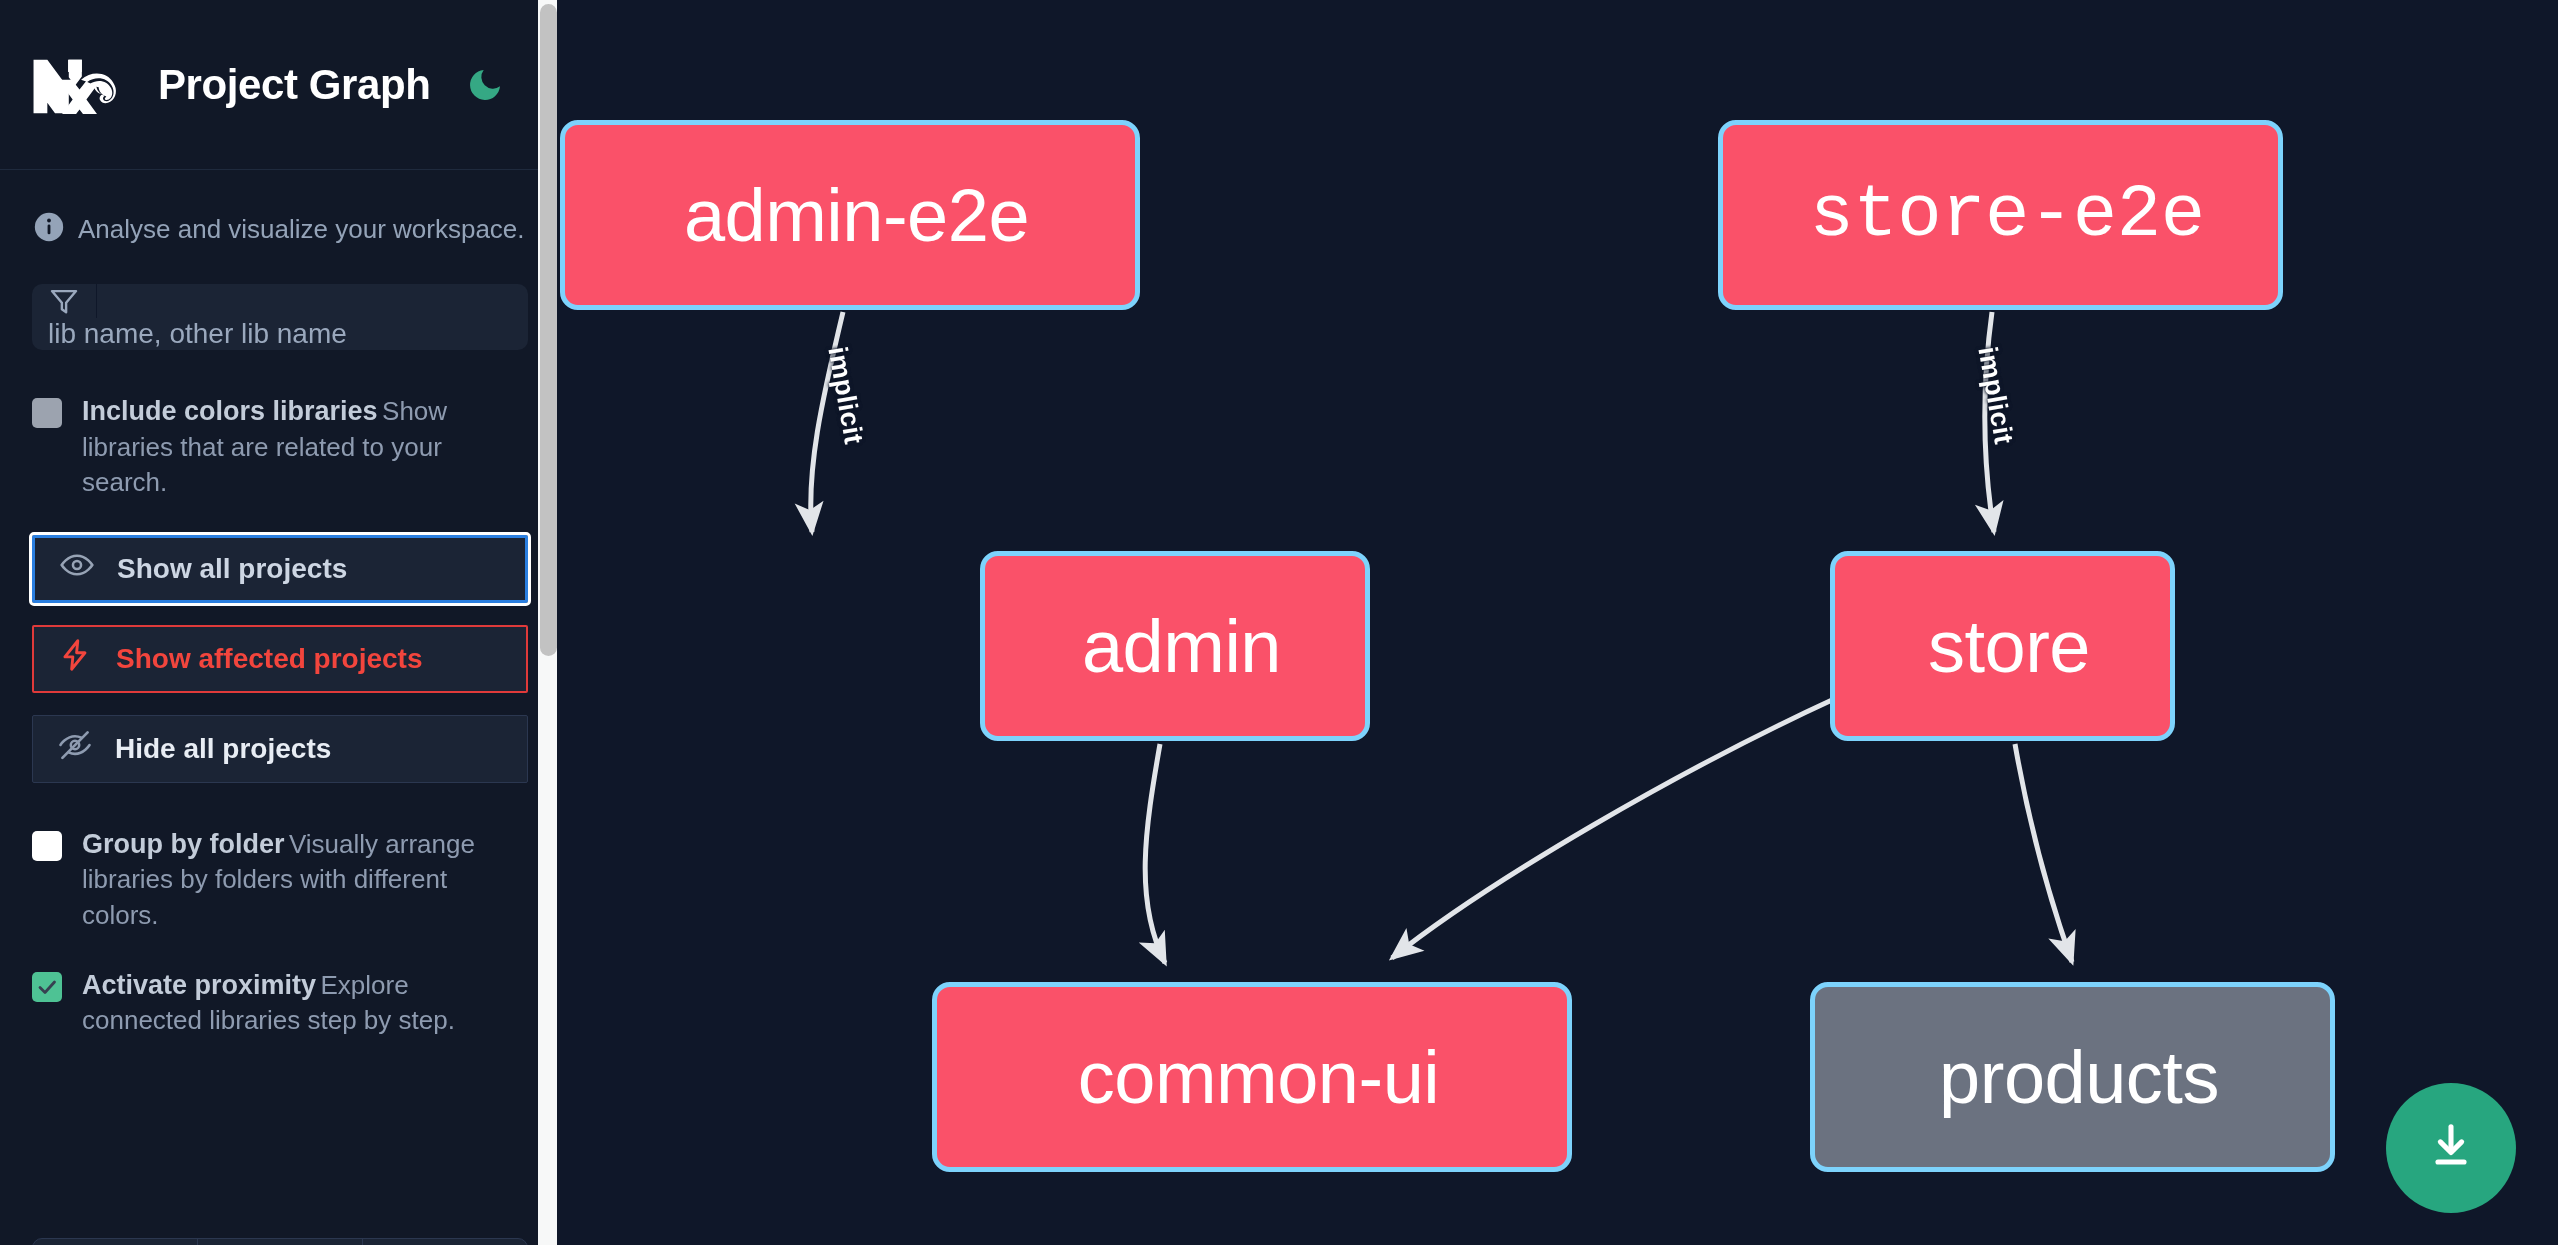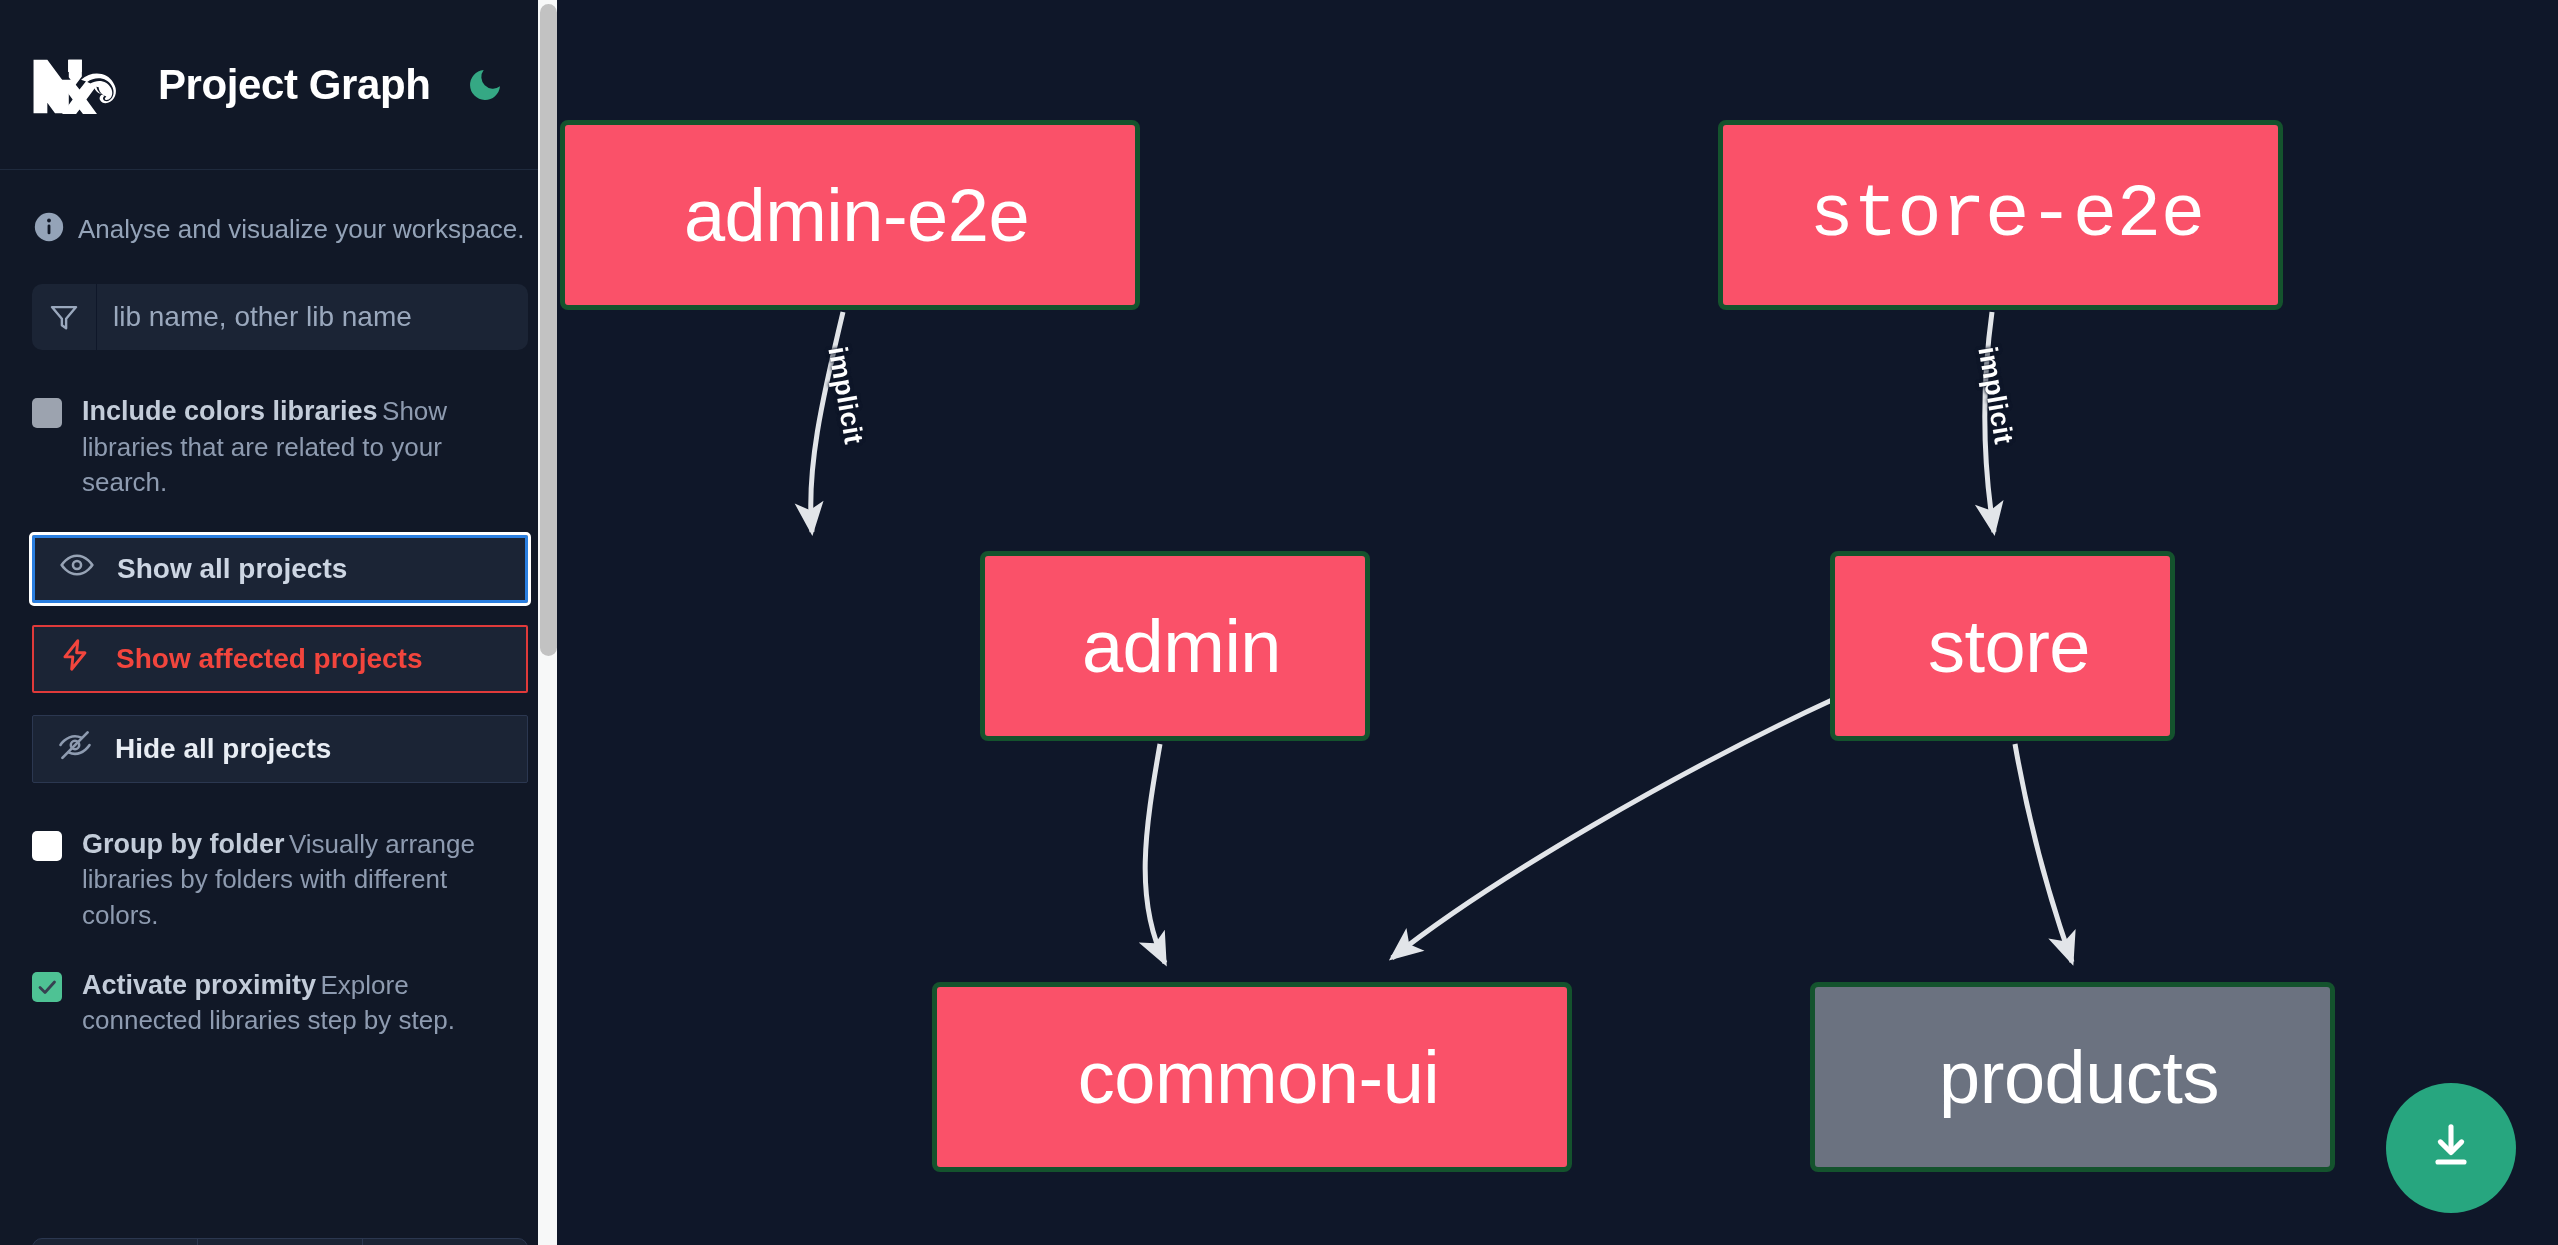--- a/index.html
+++ b/index.html
@@ -54,20 +54,21 @@
   }
 
   
   #filter-field {
     display: flex; align-items: stretch;
     height: 66px;
     background: #1b2435;
     border-radius: 10px;
     overflow: hidden;
     margin-bottom: 44px;
+    flex-direction: column;
   }
   #filter-icon-box {
     width: 65px;
     display: flex; align-items: center; justify-content: center;
     border-right: 1px solid #0f1729;
   }
   #filter-input {
     flex: 1;
     background: transparent;
     border: 0; outline: none;
@@ -169,22 +170,22 @@
   #canvas {
     position: absolute; left: 560px; top: 0;
     width: 1998px; height: 1245px;
     background: #0f1729;
     overflow: hidden;
   }
   #edges { position: absolute; left: 0; top: 0; width: 1998px; height: 1245px; }
 
   .node {
     position: absolute;
-    border: 5px solid #14532d;
-    border-radius: 8px;
+    border: 5px solid #7dd3fc;
+    border-radius: 18px;
     display: flex; align-items: center; justify-content: center;
     color: #ffffff;
     font-size: 74px;
     font-weight: 400;
     letter-spacing: -0.5px;
     cursor: pointer;
     white-space: nowrap;
     padding-left: 13px;
   }
   .node.pink { background: #fa5169; }

